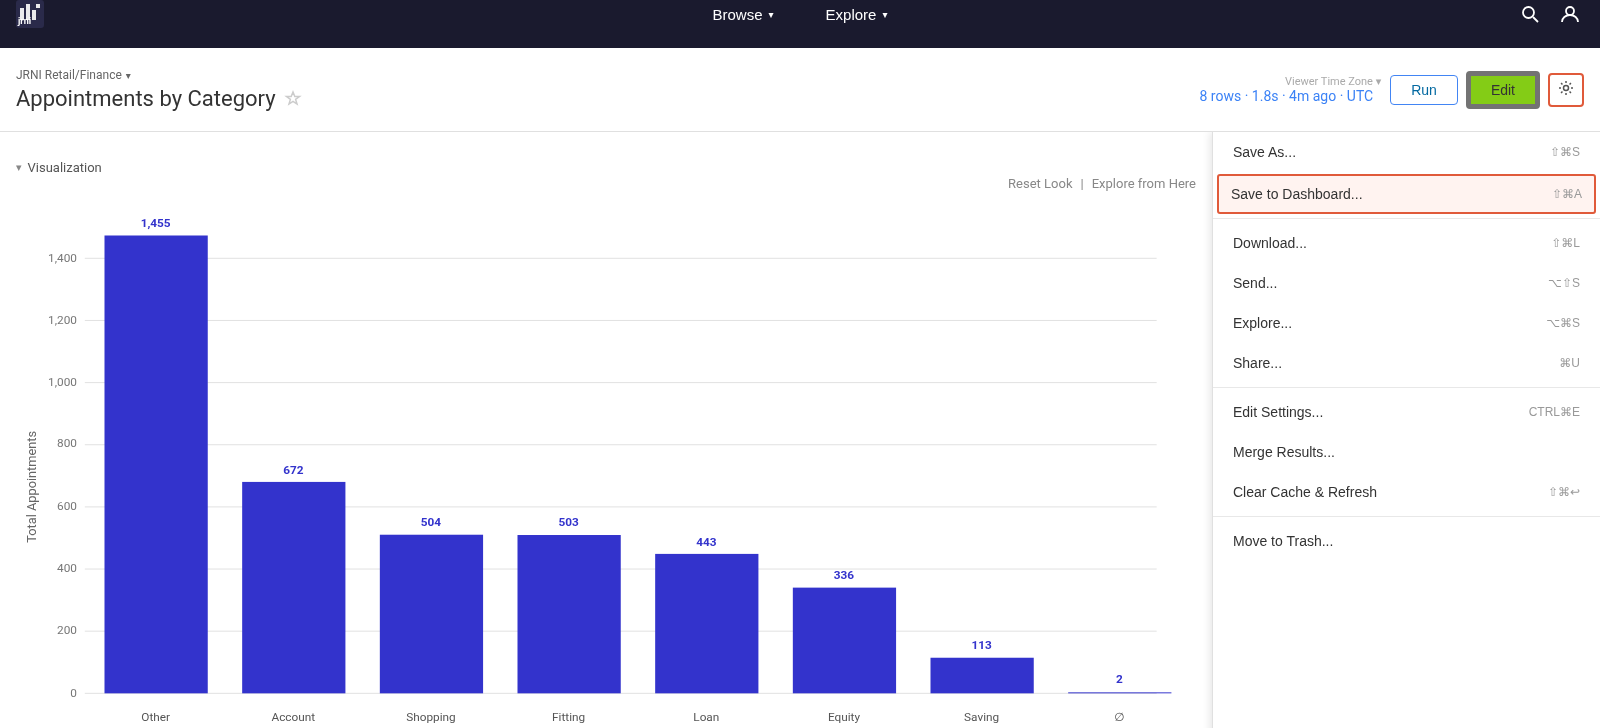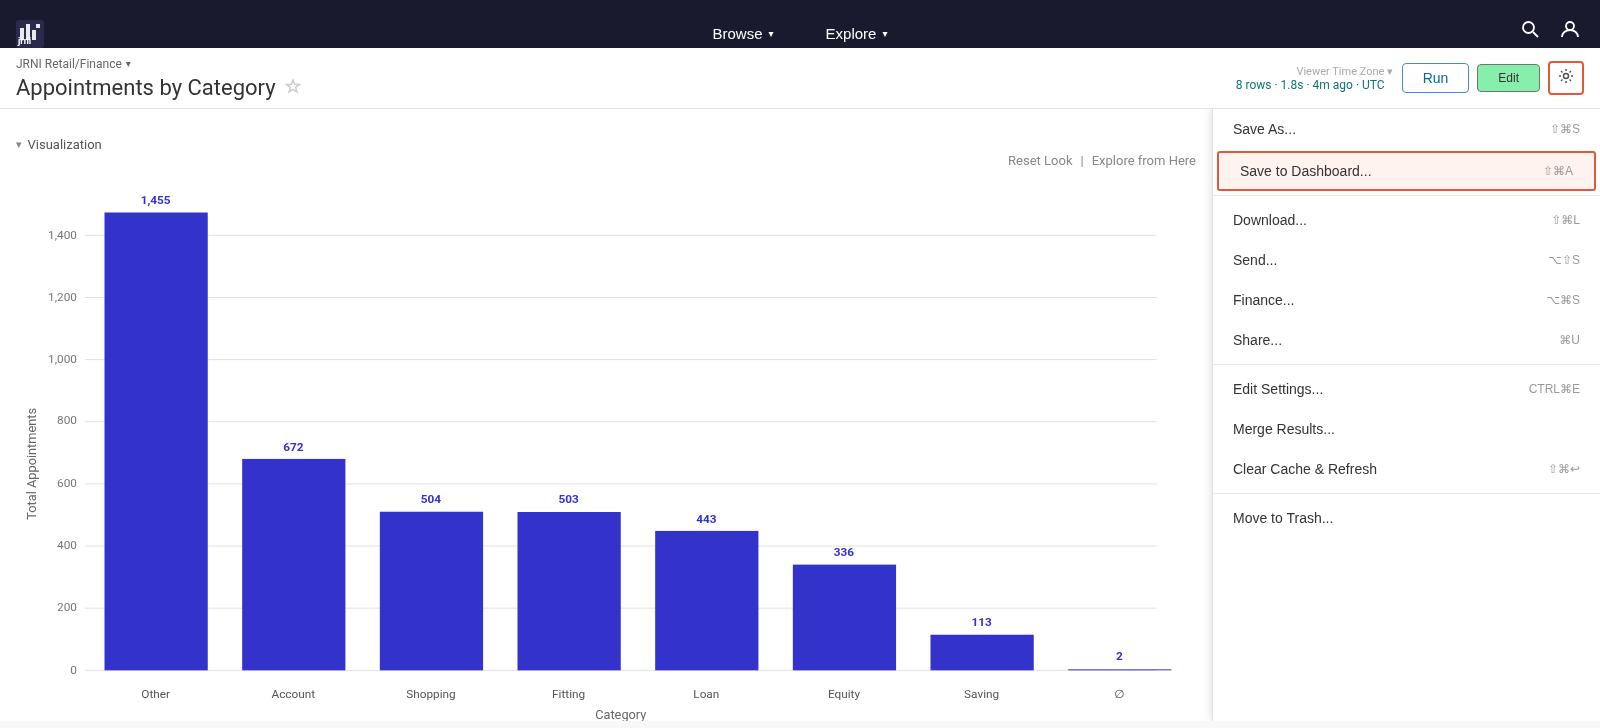--- a/index.html
+++ b/index.html
@@ -3,21 +3,21 @@
   <meta charset="utf-8">
   <style>
     * { box-sizing: border-box; margin: 0; padding: 0; }
     body { font-family: -apple-system, BlinkMacSystemFont, 'Segoe UI', Roboto, sans-serif; background: #f8f8f8; overflow: hidden; }
 
     
     .top-nav {
       background: #1a1a2e;
       height: 48px;
       display: flex;
-      align-items: flex-end;
+      align-items: flex-start;
       padding: 0 16px;
       position: relative;
     }
     .logo {
       display: flex;
       align-items: center;
       gap: 6px;
       color: white;
       font-size: 18px;
       font-weight: bold;
@@ -61,21 +61,21 @@
     }
 
     
     .sub-header {
       background: white;
       border-bottom: 1px solid #e0e0e0;
       padding: 8px 16px;
       display: flex;
       align-items: center;
       justify-content: space-between;
-      height: 61px;
+      height: 84px;
     }
     .breadcrumb {
       font-size: 12px;
       color: #666;
       display: flex;
       align-items: center;
       gap: 4px;
       margin-bottom: 4px;
     }
     .page-title {
@@ -85,44 +85,44 @@
       display: flex;
       align-items: center;
       gap: 8px;
     }
     .header-right {
       display: flex;
       align-items: center;
       gap: 8px;
     }
     .meta-info {
-      font-size: 12px;
-      color: #0f766e;
+      font-size: 14px;
+      color: #3b82f6;
       margin-right: 8px;
       text-align: right;
     }
     .meta-top {
       font-size: 11px;
       color: #aaa;
     }
     .run-btn {
       background: white;
       border: 1px solid #4285f4;
       color: #0369a1;
       font-size: 14px;
       padding: 6px 20px;
       border-radius: 4px;
       cursor: pointer;
       font-weight: 500;
     }
     .edit-btn {
-      background: #86efac;
-      border: 1px solid #737373;
+      background: #84cc16;
+      border: 5px solid #737373;
       color: #333;
-      font-size: 12px;
+      font-size: 14px;
       padding: 6px 20px;
       border-radius: 4px;
       cursor: pointer;
     }
     .gear-btn {
       background: white;
       border: 2px solid #e05a3a;
       color: #333;
       font-size: 16px;
       padding: 5px 8px;
@@ -200,21 +200,21 @@
       background: none;
       width: 100%;
       text-align: left;
     }
     .dropdown-item.highlighted {
       background: #fff3f0;
       border: 2px solid #e05a3a;
       border-radius: 3px;
       margin: 2px 4px;
       width: calc(100% - 8px);
-      padding: 10px 21px;
+      padding: 10px 12px;
     }
     .dropdown-item .shortcut {
       color: #999;
       font-size: 12px;
     }
     .dropdown-divider {
       height: 1px;
       background: #e8e8e8;
       margin: 4px 0;
     }
@@ -383,21 +383,21 @@
         <div class="dropdown-divider"></div>
         <button class="dropdown-item">
           <span>Download...</span>
           <span class="shortcut">⇧⌘L</span>
         </button>
         <button class="dropdown-item">
           <span>Send...</span>
           <span class="shortcut">⌥⇧S</span>
         </button>
         <button class="dropdown-item">
-          <span>Finance...</span>
+          <span>Explore...</span>
           <span class="shortcut">⌥⌘S</span>
         </button>
         <button class="dropdown-item">
           <span>Share...</span>
           <span class="shortcut">⌘U</span>
         </button>
         <div class="dropdown-divider"></div>
         <button class="dropdown-item">
           <span>Edit Settings...</span>
           <span class="shortcut">CTRL⌘E</span>

